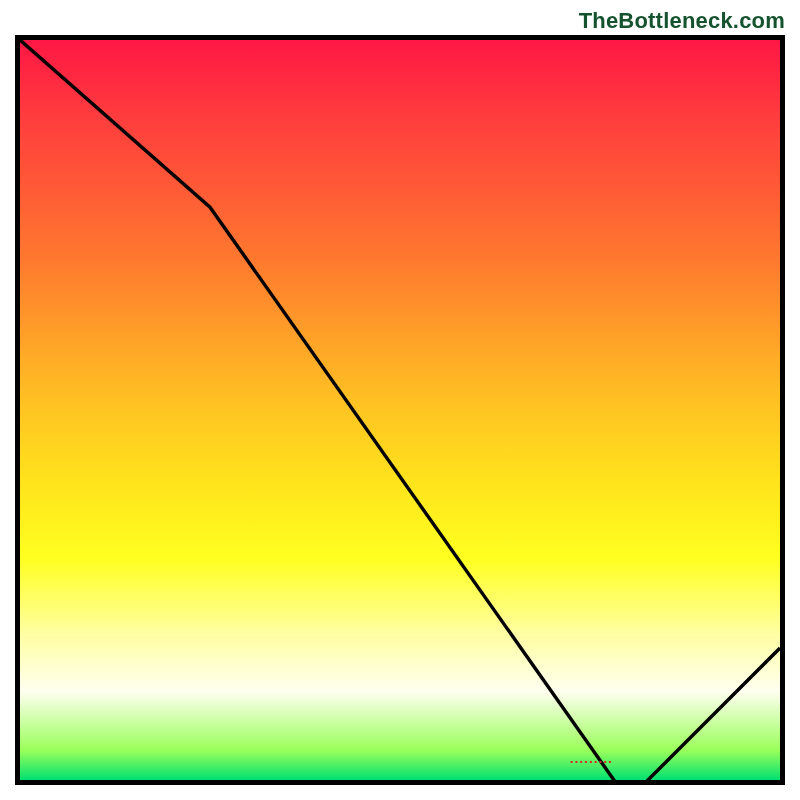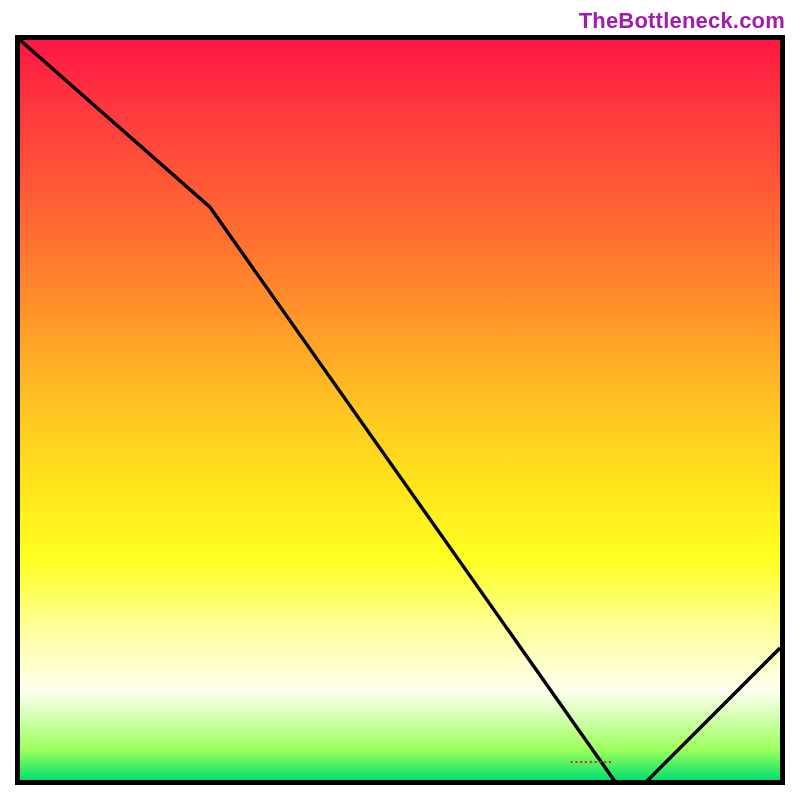--- a/index.html
+++ b/index.html
@@ -41,21 +41,21 @@
   }
   .line {
     position: absolute;
     inset: 0;
     pointer-events: none;
   }
   .watermark {
     position: absolute;
     top: 8px;
     right: 15px;
-    color: #a21caf;
+    color: #14532d;
     font-size: 22px;
     font-weight: 600;
     letter-spacing: 0.2px;
   }
   .marker {
     position: absolute;
     color: #d62728;
     font-size: 8px;
     font-weight: 700;
     letter-spacing: 2px;

